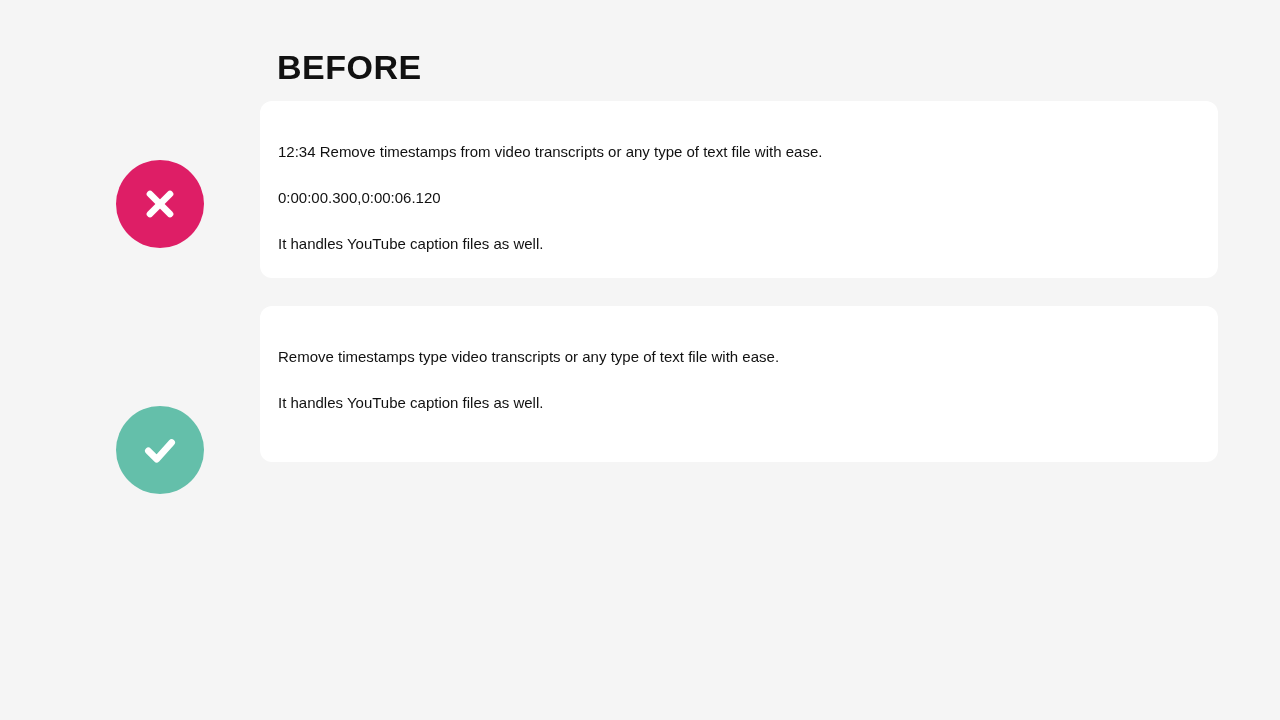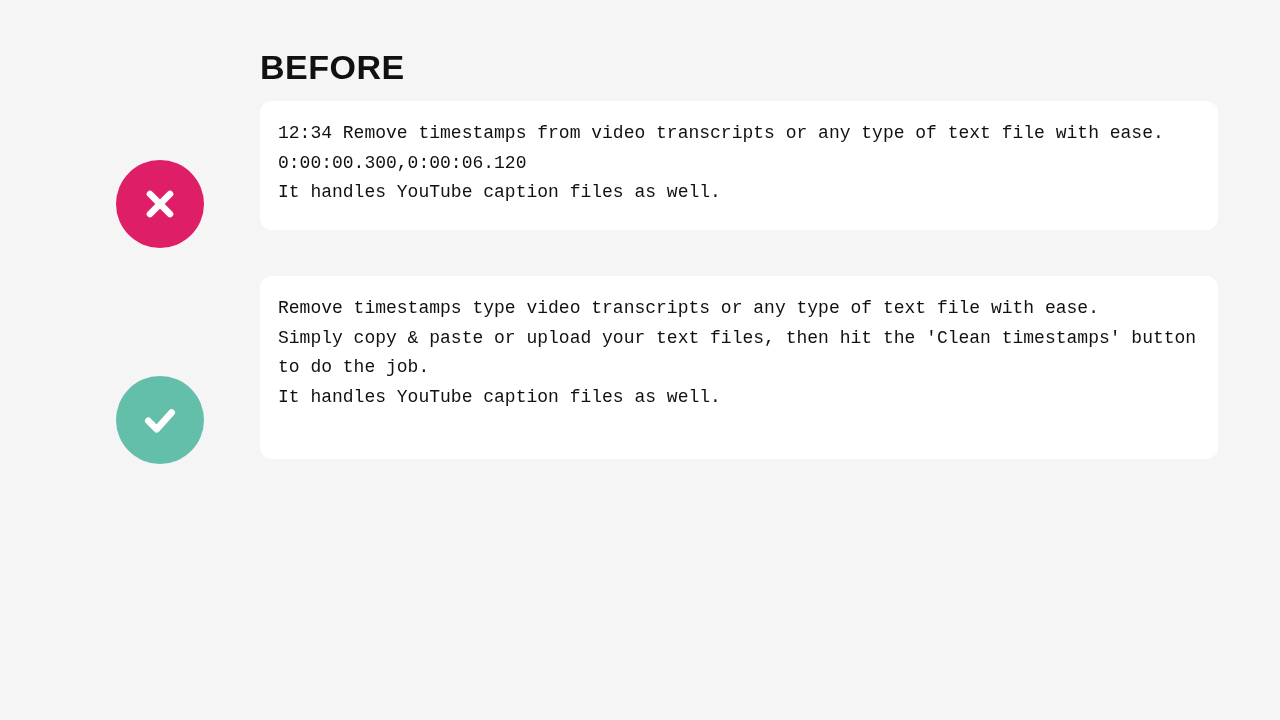--- a/index.html
+++ b/index.html
@@ -40,33 +40,35 @@
     .circle.red { background: #de1e66; }
     .circle.green { background: #64bfaa; }
     .circle svg { width: 40px; height: 40px; }
     h2 {
       font-size: 34px;
       font-weight: 700;
       letter-spacing: 0.5px;
       color: #111;
       margin-bottom: 14px;
       margin-top: 8px;
+      margin-left: 17px;
     }
     h2.after-head { margin-top: 24px; }
     .card {
       background: #fff;
       border-radius: 12px;
       padding: 18px 18px 22px 18px;
       width: 958px;
     }
     .card .line {
-      font-family: Liberation Mono, monospace;
-      font-size: 18px;
+      font-family: Liberation Sans, sans-serif;
+      font-size: 15px;
       line-height: 1.65;
       color: #111;
+      margin-top: 21px;
     }
   </style>
 </head>
 <body>
 
 <div class="row">
   <div class="icon-col">
     <div class="circle red">
       <svg viewBox="0 0 24 24" fill="none" stroke="#fff" stroke-width="4" stroke-linecap="round" stroke-linejoin="round">
         <line x1="6" y1="6" x2="18" y2="18"></line>
@@ -88,17 +90,16 @@
   <div class="icon-col after">
     <div class="circle green">
       <svg viewBox="0 0 24 24" fill="none" stroke="#fff" stroke-width="4" stroke-linecap="round" stroke-linejoin="round">
         <polyline points="5 12.5 10 17.5 19 7.5"></polyline>
       </svg>
     </div>
   </div>
   <div class="content-col">
     <div class="card" style="padding-bottom:46px;">
       <div class="line">Remove timestamps type video transcripts or any type of text file with ease.</div>
-      <div class="line">Simply copy &amp; paste or upload your text files, then hit the 'Clean timestamps' button to do the job.</div>
       <div class="line">It handles YouTube caption files as well.</div>
     </div>
   </div>
 </div>
 
 </body></html>

